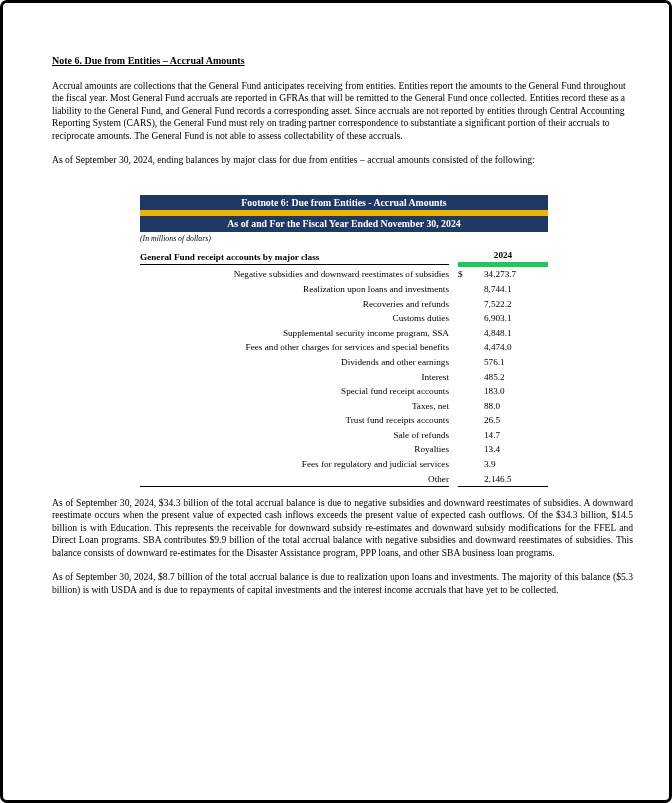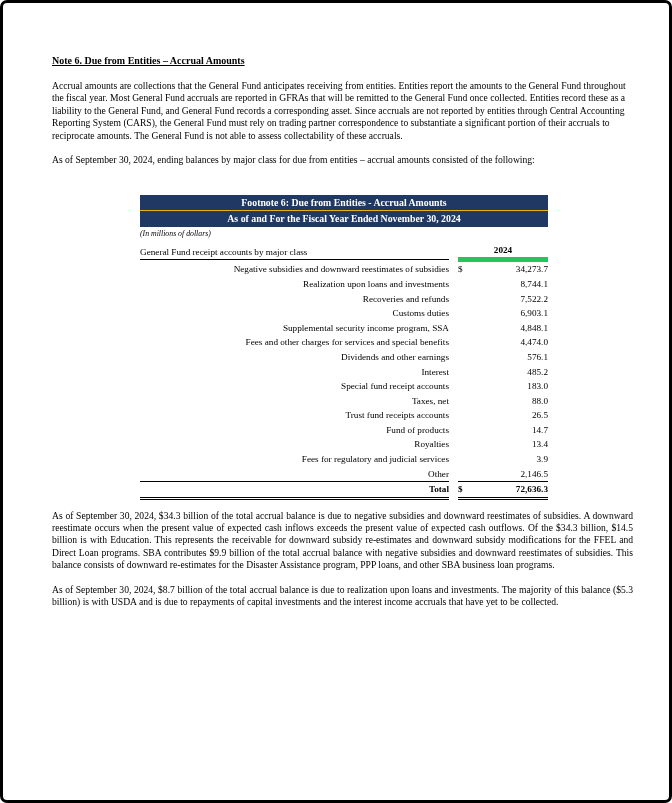--- a/index.html
+++ b/index.html
@@ -44,21 +44,21 @@
   }
   .fn-title {
     background: #1F3864;
     color: #ffffff;
     text-align: center;
     font-weight: bold;
     font-size: 9.8px;
   }
   .fn-title-line1 {
     padding: 2.5px 0 2px 0;
-    border-bottom: 1px solid #eab308;
+    border-bottom: 6px solid #eab308;
     margin-top: 28px;
   }
   .fn-title-line2 {
     padding: 2px 0 2.5px 0;
   }
   .units-note {
     font-style: italic;
     font-size: 7.8px;
     margin: 2px 0 5px 0;
   }
@@ -73,32 +73,32 @@
   table.fn-grid col.c-value  { width: 64px; }
   table.fn-grid th, table.fn-grid td {
     font-size: 9.2px;
     padding: 2.2px 0 2.4px 0;
     vertical-align: bottom;
     overflow: hidden;
     white-space: nowrap;
   }
   th.h-label {
     text-align: left;
-    font-weight: normal;
+    font-weight: bold;
     border-bottom: 1px solid #000000;
   }
   th.h-year {
     text-align: center;
     font-weight: bold;
     border-bottom: 5px solid #22c55e;
   }
   td.c-label { text-align: right; }
   td.c-dollar { text-align: left; }
   td.c-value {
-    text-align: right;
+    text-align: left;
     padding-right: 8px;
   }
   tr.row-last td.bordered {
     border-bottom: 1px solid #000000;
   }
   tr.row-total td {
     font-weight: bold;
   }
   tr.row-total td.bordered {
     border-bottom: 3px double #000000;
@@ -198,21 +198,21 @@
             <td class="c-dollar"></td>
             <td class="c-value">88.0</td>
           </tr>
           <tr>
             <td class="c-label">Trust fund receipts accounts</td>
               <td></td>
             <td class="c-dollar"></td>
             <td class="c-value">26.5</td>
           </tr>
           <tr>
-            <td class="c-label">Fund of products</td>
+            <td class="c-label">Sale of refunds</td>
               <td></td>
             <td class="c-dollar"></td>
             <td class="c-value">14.7</td>
           </tr>
           <tr>
             <td class="c-label">Royalties</td>
               <td></td>
             <td class="c-dollar"></td>
             <td class="c-value">13.4</td>
           </tr>
@@ -220,26 +220,20 @@
             <td class="c-label">Fees for regulatory and judicial services</td>
               <td></td>
             <td class="c-dollar"></td>
             <td class="c-value">3.9</td>
           </tr>
           <tr class="row-last">
             <td class="c-label bordered">Other</td>
               <td></td>
             <td class="c-dollar bordered"></td>
             <td class="c-value bordered">2,146.5</td>
-          </tr>
-          <tr class="row-total">
-            <td class="c-label bordered">Total</td>
-              <td></td>
-            <td class="c-dollar bordered">$</td>
-            <td class="c-value bordered">72,636.3</td>
           </tr>
         </tbody>
       </table>
     </div>
 
     <p class="body-text justified">As of September 30, 2024, $34.3 billion of the total accrual balance is due to negative subsidies and downward reestimates of subsidies. A downward reestimate occurs when the present value of expected cash inflows exceeds the present value of expected cash outflows. Of the $34.3 billion, $14.5 billion is with Education. This represents the receivable for downward subsidy re-estimates and downward subsidy modifications for the FFEL and Direct Loan programs. SBA contributes $9.9 billion of the total accrual balance with negative subsidies and downward reestimates of subsidies. This balance consists of downward re-estimates for the Disaster Assistance program, PPP loans, and other SBA business loan programs.</p>
 
     <p class="body-text justified">As of September 30, 2024, $8.7 billion of the total accrual balance is due to realization upon loans and investments. The majority of this balance ($5.3 billion) is with USDA and is due to repayments of capital investments and the interest income accruals that have yet to be collected.</p>
 
   </div>

